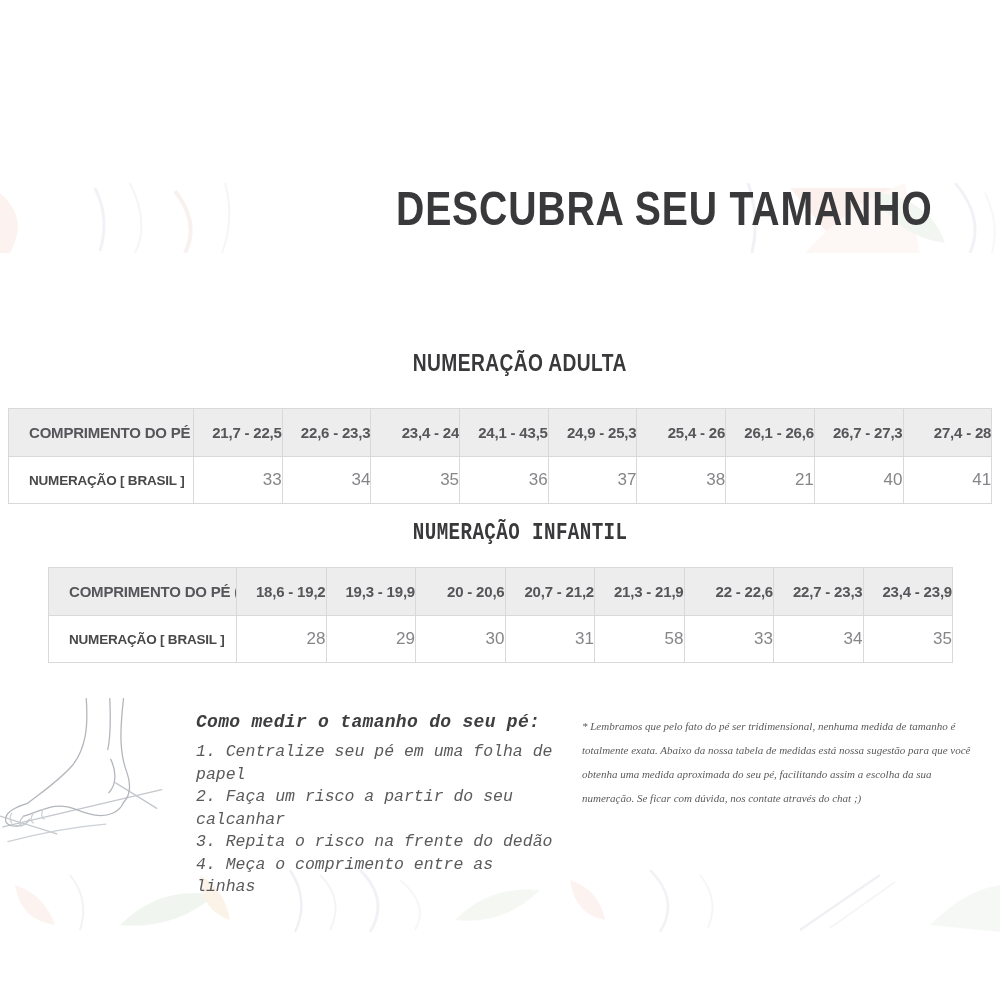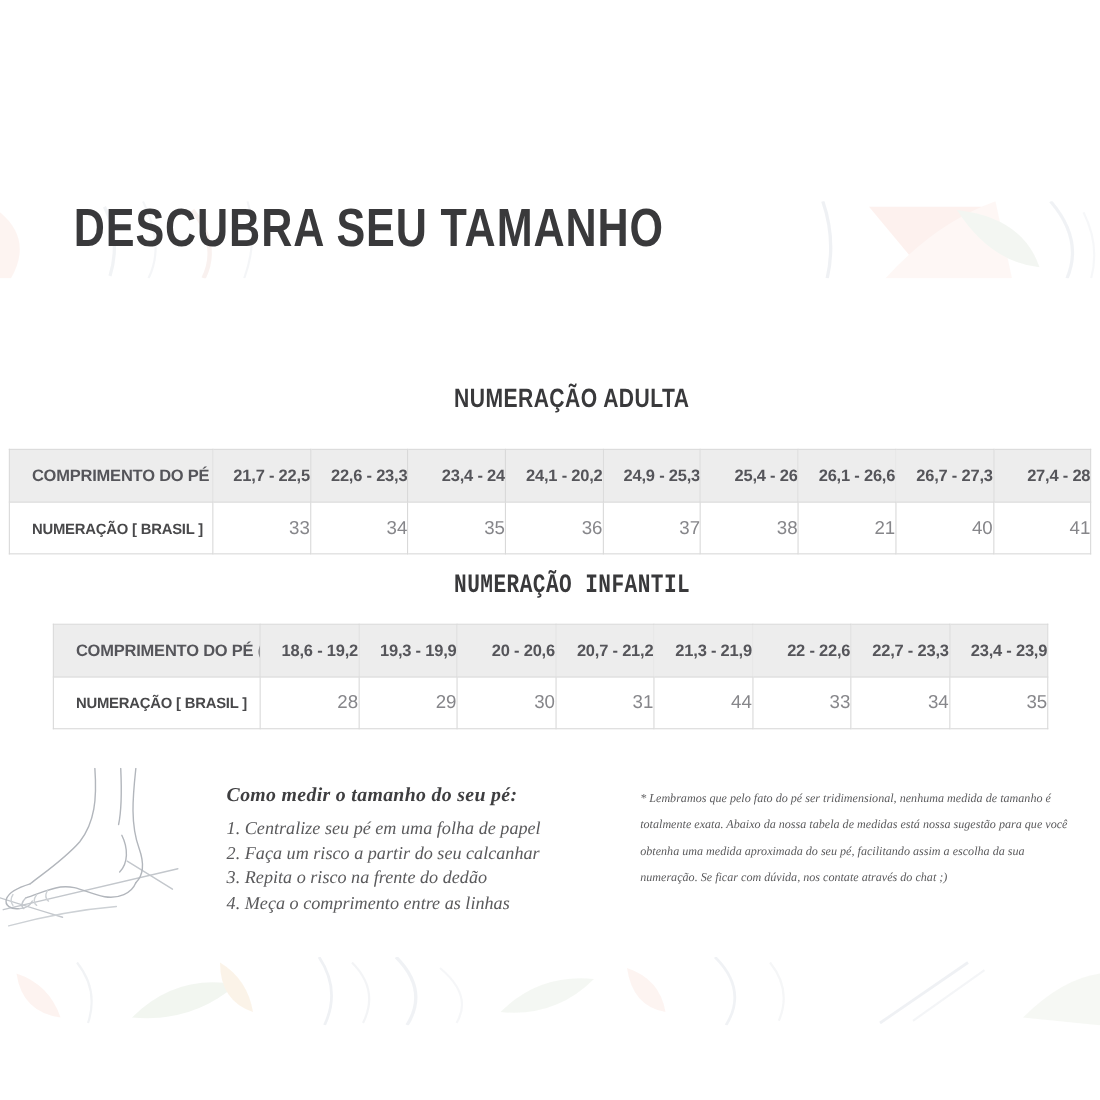--- a/index.html
+++ b/index.html
@@ -13,21 +13,21 @@
     overflow: hidden;
   }
   
   .deco-band { position: absolute; left: 0; width: 1000px; pointer-events: none; }
   .deco-top { top: 183px; height: 70px; }
   .deco-bottom { top: 870px; height: 62px; }
 
   .page-title {
     position: absolute;
     top: 180px; left: 0; width: 1000px;
-    text-align: left;
+    text-align: right;
     font-size: 49px;
     font-weight: 700;
     color: #39393b;
     letter-spacing: 1px;
     white-space: nowrap;
   }
   .page-title .squeeze, .section-heading .squeeze {
     display: inline-block;
     transform: scaleX(0.8);
     transform-origin: center;
@@ -85,22 +85,22 @@
   }
   table.size-table tr.row-size td.row-label { font-size: 13.5px; color: #48484a; font-weight: 700; }
 
   #adult-table { top: 408px; left: 8px; width: 984px; }
   #infant-table { top: 567px; left: 48px; width: 904px; }
 
   .foot-art { position: absolute; top: 698px; left: 0; width: 196px; height: 158px; }
 
   .howto {
     position: absolute;
-    top: 712px; left: 206px; width: 365px;
-    font-family: Liberation Serif, serif;
+    top: 712px; left: 196px; width: 365px;
+    font-family: Liberation Mono, monospace;
     font-style: italic;
     color: #58585a;
   }
   .howto-heading {
     font-size: 18px;
     font-weight: 700;
     color: #3e3e40;
     letter-spacing: 0.3px;
     margin-bottom: 9px;
   }
@@ -170,21 +170,21 @@
       <col style="width:185px">
       <col span="9" style="width:88.7px">
     </colgroup>
     <tbody>
       <tr class="row-length">
         <td class="row-label">COMPRIMENTO DO PÉ ( CM )</td>
 
       <td>21,7 - 22,5</td>
           <td>22,6 - 23,3</td>
           <td>23,4 - 24</td>
-          <td>24,1 - 20,2</td>
+          <td>24,1 - 43,5</td>
           <td>24,9 - 25,3</td>
           <td>25,4 - 26</td>
           <td>26,1 - 26,6</td>
           <td>26,7 - 27,3</td>
           <td>27,4 - 28</td>
         </tr>
       <tr class="row-size">
         <td class="row-label">NUMERAÇÃO [ BRASIL ]</td>
       <td>33</td>
           <td>34</td>
@@ -217,21 +217,21 @@
           <td>22 - 22,6</td>
           <td>22,7 - 23,3</td>
           <td>23,4 - 23,9</td>
         </tr>
       <tr class="row-size">
         <td class="row-label">NUMERAÇÃO [ BRASIL ]</td>
       <td>28</td>
           <td>29</td>
           <td>30</td>
           <td>31</td>
-          <td>44</td>
+          <td>58</td>
           <td>33</td>
           <td>34</td>
           <td>35</td>
         </tr>
     </tbody>
   </table>
 
   <svg class="foot-art" viewBox="0 0 200 160" aria-hidden="true">
     <g fill="none" stroke="#b2b6bc" stroke-width="1.3" stroke-linecap="round">
 

